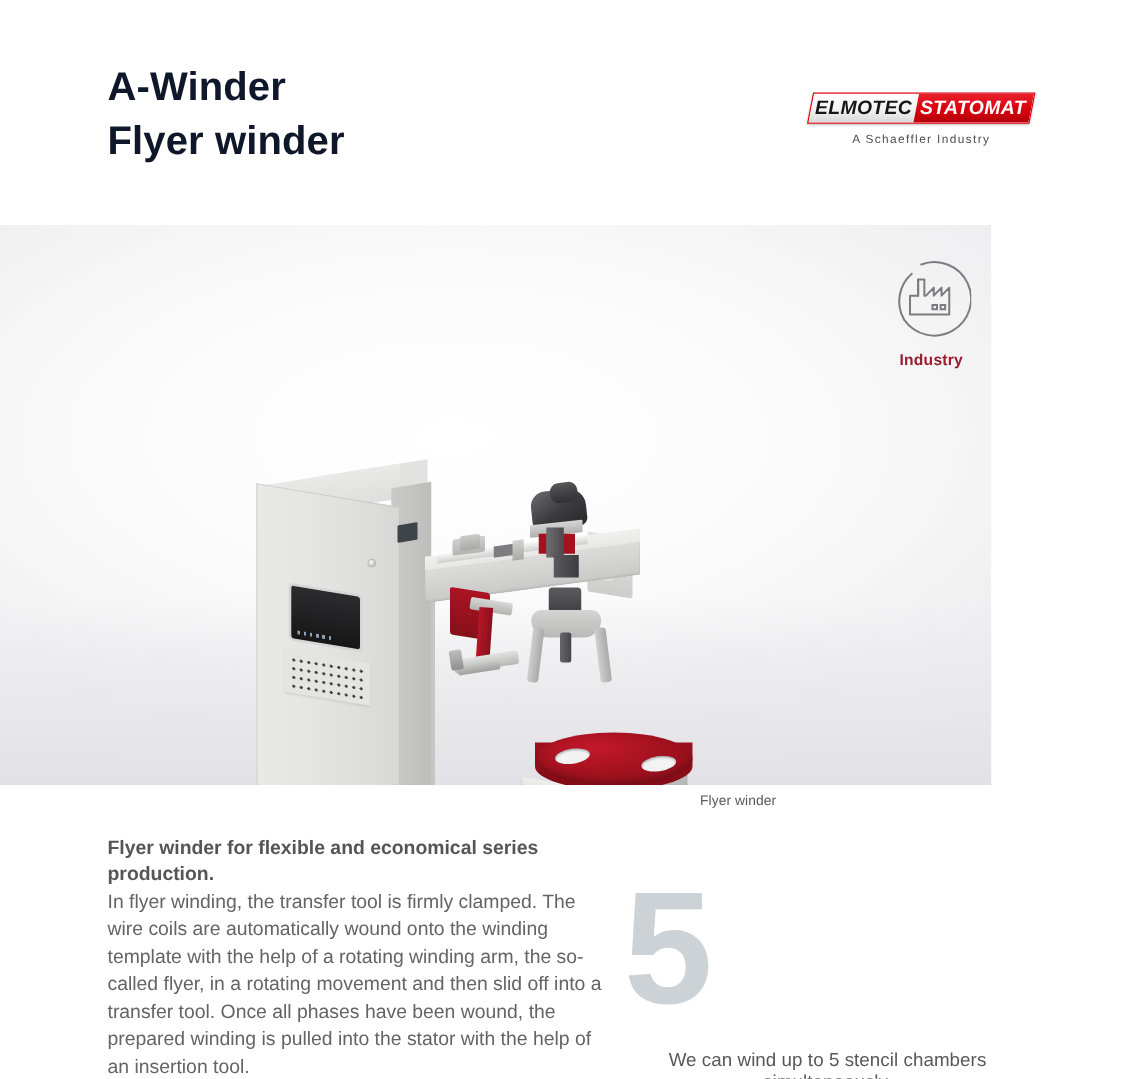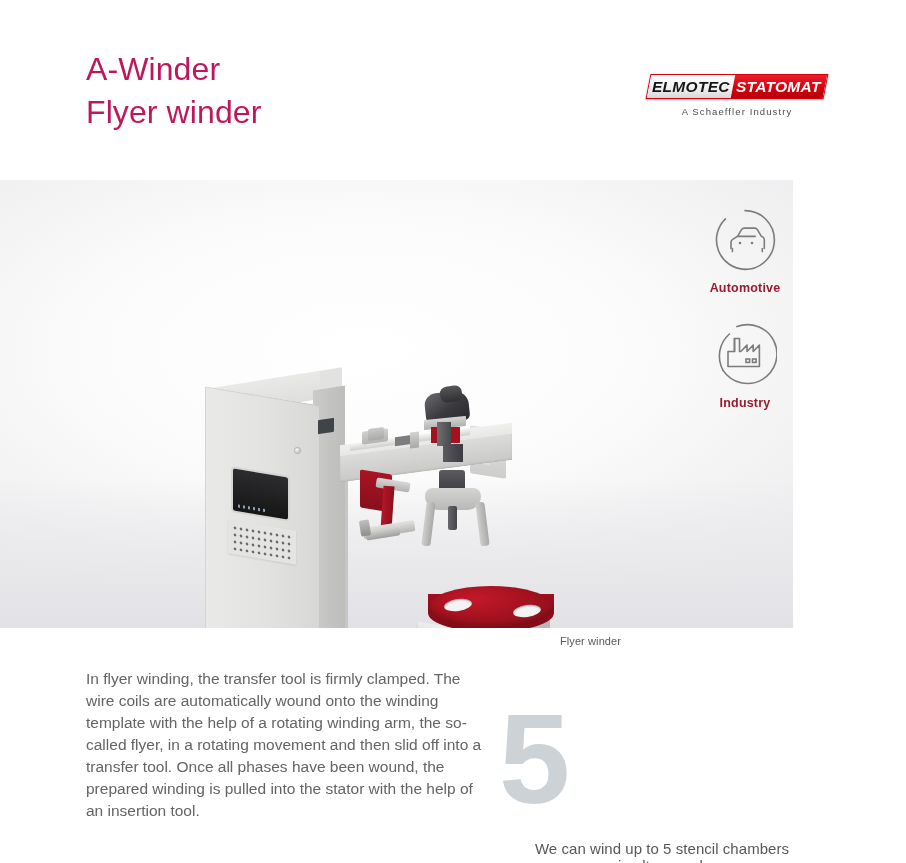--- a/index.html
+++ b/index.html
@@ -7,21 +7,21 @@
     width:906px;height:863px;position:relative;overflow:hidden;
     font-family:"Liberation Sans", sans-serif;
     color:#58585a;
     -webkit-font-smoothing:antialiased;
   }
 
   
   #header{position:absolute;left:0;top:0;width:906px;height:180px;}
   #title-block{position:absolute;left:86px;top:48px;}
   .title-line{
-    font-size:32px;line-height:43px;font-weight:400;color:#be185d;
+    font-size:32px;line-height:43px;font-weight:700;color:#0f172a;
     letter-spacing:0.1px;white-space:nowrap;
   }
 
   
   #logo-block{position:absolute;left:648px;top:74px;width:180px;}
   #logo-bar{
     position:relative;width:178px;height:25px;
     transform:skewX(-11deg);
     background:#ffffff;
     border:1.5px solid #d9000d;
@@ -418,52 +418,39 @@
   <div class="mp" id="arm-red-stem"></div>
   <div class="mp" id="arm-tool"></div>
   <div class="mp" id="arm-tool2"></div>
   <div class="mp" id="arm-tool-tip"></div>
 </div>
 
 <div id="hero-caption">Flyer winder</div>
 
 <div id="industries">
 
-  <div class="ind-item">
-    <div class="ind-circle">
-      <svg width="64" height="64" viewBox="0 0 64 64" fill="none" stroke="#7c7c7e" stroke-width="1.6">
-        <path d="M32 2.6a29.4 29.4 0 1 1 0 58.8" stroke-linecap="round"></path>
-        <path d="M32 61.4A29.4 29.4 0 0 1 12.5 10.8" stroke-linecap="round"></path>
-        <path d="M18 40.5v-6.2c0-1 .5-2 1.4-2.6l5.3-3.6 3.8-6.4c.6-1 1.6-1.6 2.8-1.6h10.3c1.1 0 2.2.6 2.8 1.6l3.8 6.4 1.7 1.1c.9.6 1.4 1.6 1.4 2.6v8.7" stroke-linejoin="round" stroke-linecap="round"></path>
-        <path d="M24.6 28.4h17.6" stroke-linecap="round"></path>
-        <path d="M19.4 40.5v3.1M49.3 40.5v3.1" stroke-linecap="round"></path>
-        <circle cx="27" cy="35" r="1.3" fill="#7c7c7e" stroke="none"></circle>
-        <circle cx="39" cy="35" r="1.3" fill="#7c7c7e" stroke="none"></circle>
-      </svg>
-    </div>
-    <div class="ind-label">Automotive</div>
-  </div>
 
 
   <div class="ind-item">
     <div class="ind-circle">
       <svg width="64" height="64" viewBox="0 0 64 64" fill="none" stroke="#7c7c7e" stroke-width="1.6">
         <path d="M24 3.6A29.4 29.4 0 1 1 10.2 47.6" stroke-linecap="round"></path>
         <path d="M10.2 47.6A29.4 29.4 0 0 1 16.4 11" stroke-linecap="round"></path>
         <path d="M15 43.5V28.5h6.5V15.5h5V28.5h1.3l6.2-6.4v6.4l6.2-6.4v6.4l6.2-6.4V43.5H15z" stroke-linejoin="round"></path>
         <path d="M21.5 28.5V15.5" stroke-linecap="round"></path>
         <rect x="33" y="36" width="3.6" height="3.4"></rect>
         <rect x="39.5" y="36" width="3.6" height="3.4"></rect>
       </svg>
     </div>
     <div class="ind-label">Industry</div>
   </div>
 
 </div>
 
 <div id="body-copy">
+  <p id="lead">Flyer winder for flexible and economical series production.</p>
   <p id="para">In flyer winding, the transfer tool is firmly clamped. The wire coils are automatically wound onto the winding template with the help of a rotating winding arm, the so-called flyer, in a rotating movement and then slid off into a transfer tool. Once all phases have been wound, the prepared winding is pulled into the stator with the help of an insertion tool.</p>
 </div>
 
 <div id="stat-block">
   <div id="stat-number">5</div>
   <div id="stat-caption">We can wind up to 5 stencil chambers simultaneously.</div>
 </div>
 
 </body></html>

